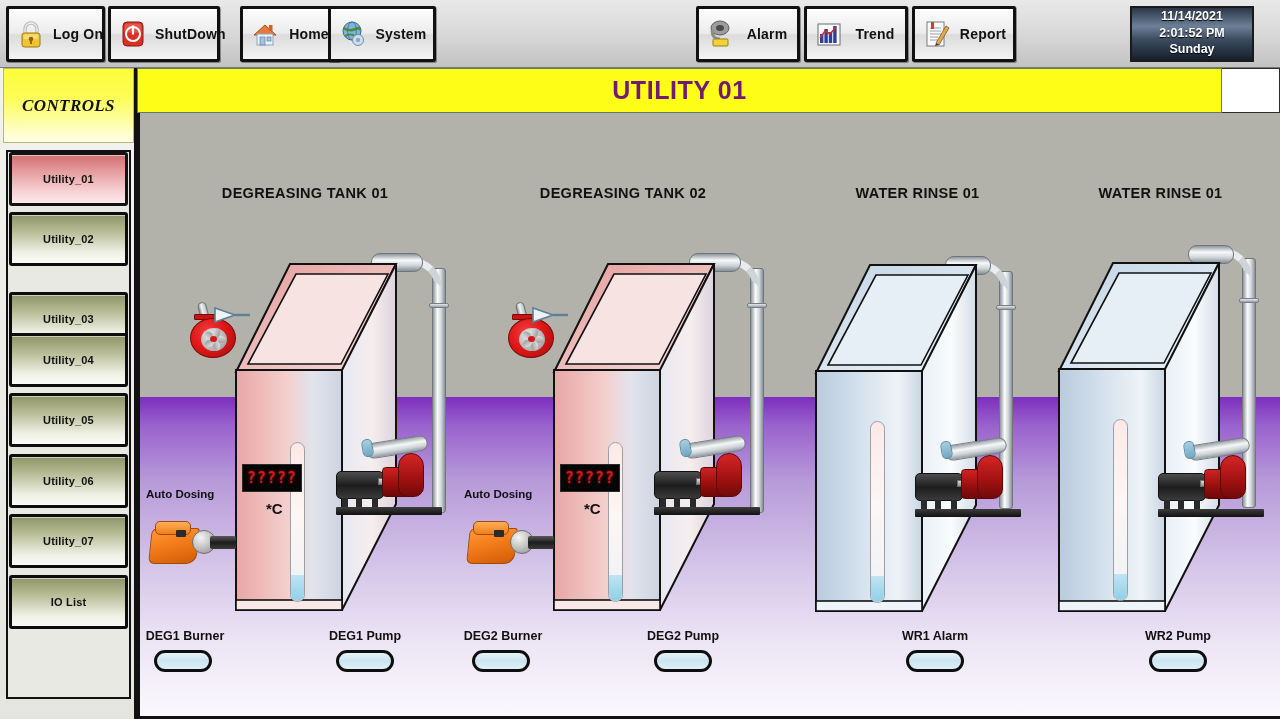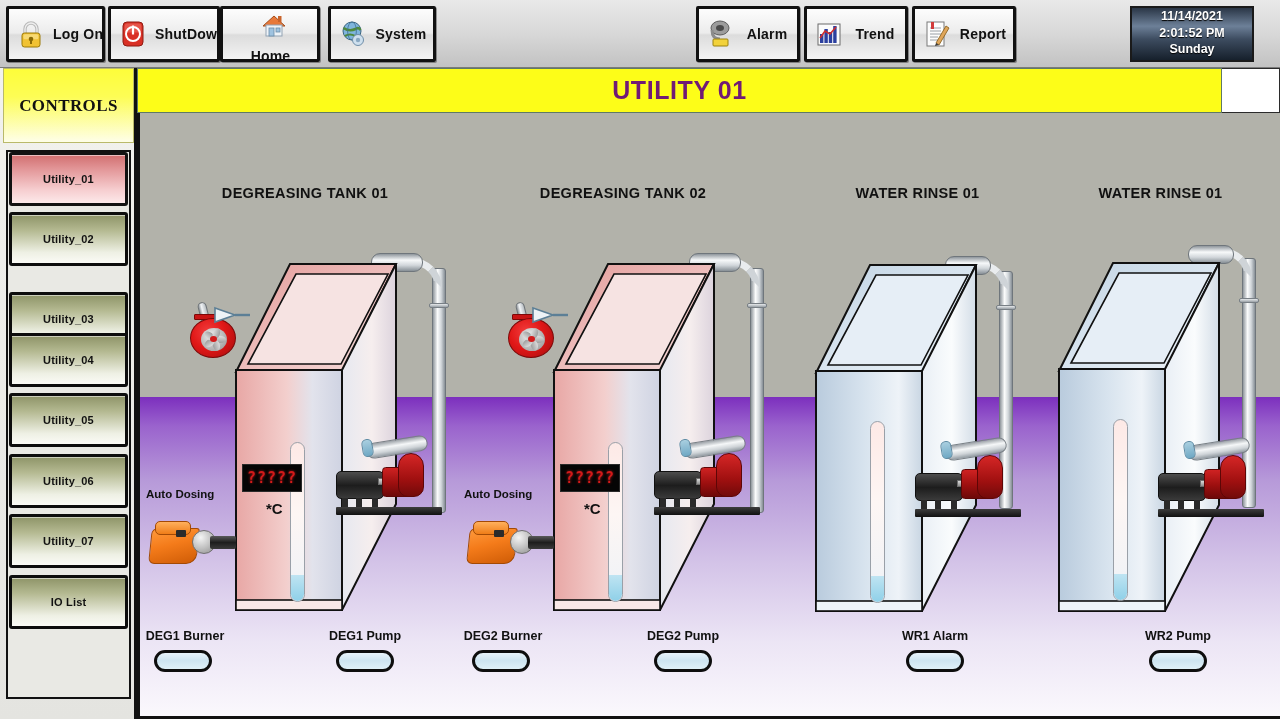--- a/index.html
+++ b/index.html
@@ -45,21 +45,21 @@
   
   .sidebar {
     position: absolute; left: 0; top: 68px; width: 137px; height: 651px;
     background: linear-gradient(180deg,#f2f2ee 0%, #e4e4e0 100%);
     border-right: 3px solid #111;
   }
   .ctrl-header {
     position: absolute; left: 3px; top: 0px; width: 131px; height: 75px;
     background: linear-gradient(180deg,#fdfd3a 0%, #fdfd55 38%, #fefee8 100%);
     border: 1px solid #b9b96a;
-    display: flex; align-items: center; justify-content: center;
+    display: flex; align-items: center; justify-content: center; font-style: italic;
   }
   .ctrl-header span {
     font-family: "Liberation Serif", serif;
     font-size: 17px; font-weight: bold; color: #111; letter-spacing: .4px;
   }
   .side-btn {
     position: absolute; left: 9px; width: 119px; height: 54px;
     border: 3px solid #0d0d0d; border-radius: 3px;
     background: linear-gradient(180deg,#8e9468 0%, #b4b991 32%, #eef0e4 78%, #fbfbf6 100%);
     display: flex; align-items: center; justify-content: center;
@@ -314,21 +314,21 @@
         <svg width="30" height="32" viewBox="0 0 30 32">
           <rect x="5" y="4" width="20" height="24" rx="4" fill="#d93025" stroke="#8f1b12" stroke-width="1"></rect>
           <rect x="6.6" y="5.6" width="16.8" height="9" rx="3" fill="#ec6a5e" opacity=".65"></rect>
           <circle cx="15" cy="16" r="7" fill="none" stroke="#fff" stroke-width="2"></circle>
           <rect x="13.9" y="7.5" width="2.2" height="9" fill="#fff"></rect>
         </svg>
       </div>
       <div class="tb-label">ShutDown</div>
     </div>
 
-    <div class="tb-btn" style="left:220px;width:100px;flex-direction:column;">
+    <div class="tb-btn" style="left:240px;width:100px;">
       <div class="tb-icon">
         <svg width="30" height="32" viewBox="0 0 30 32">
           <path d="M4 17 L15 7 L26 17 Z" fill="#e8793a" stroke="#a44f1d" stroke-width="1"></path>
           <rect x="7" y="16" width="16" height="11" fill="#eef3f8" stroke="#93a3b3" stroke-width="1"></rect>
           <rect x="10" y="19" width="5" height="8" fill="#9fc3e0" stroke="#6b8ca8" stroke-width=".8"></rect>
           <rect x="17" y="19" width="4" height="4" fill="#9fc3e0" stroke="#6b8ca8" stroke-width=".8"></rect>
           <rect x="19" y="7" width="3.5" height="6" fill="#c9642c"></rect>
         </svg>
       </div>
       <div class="tb-label">Home</div>

